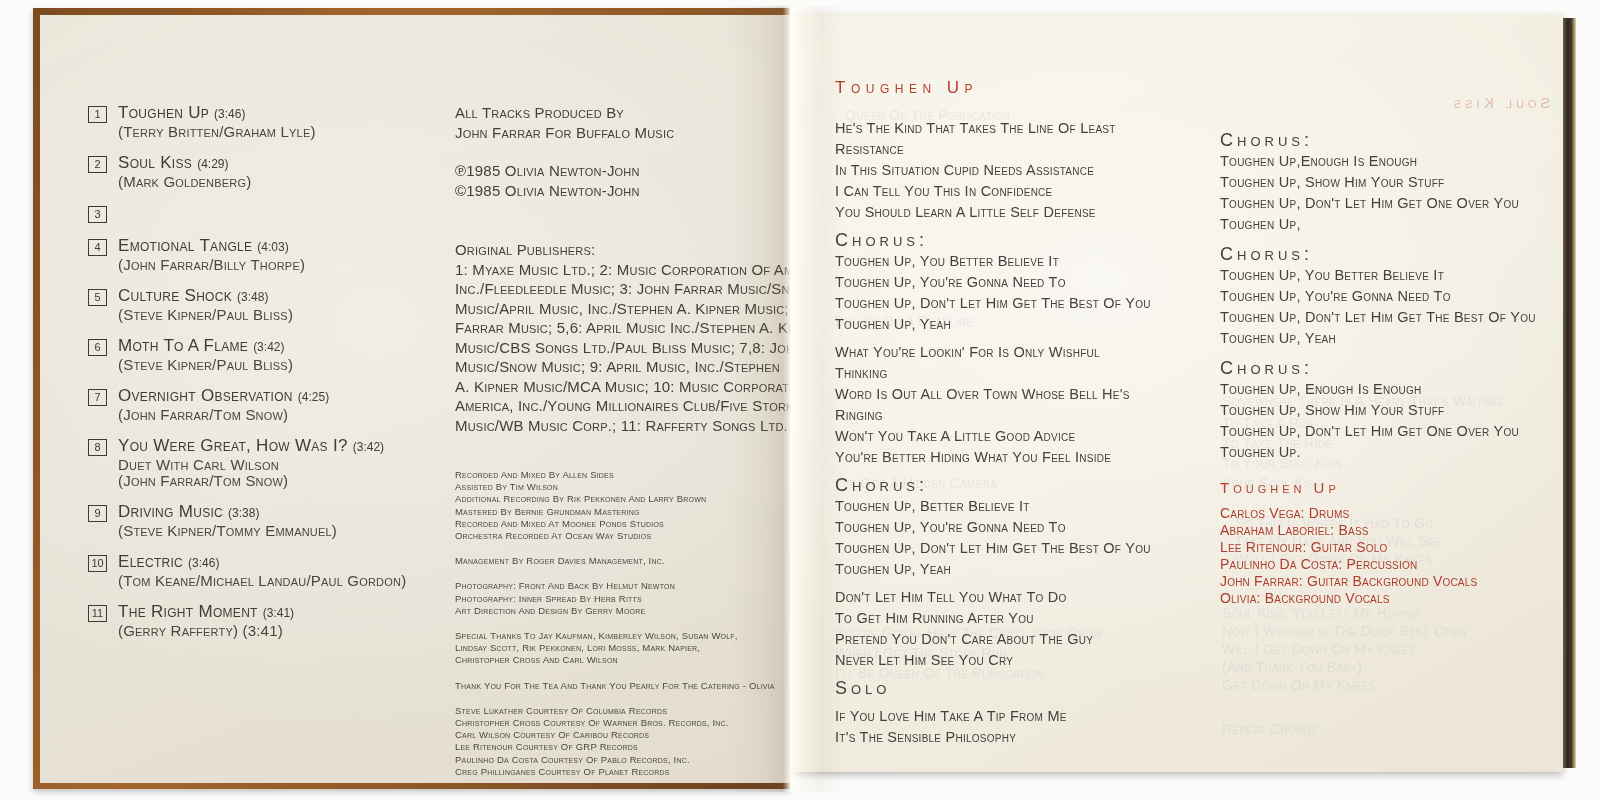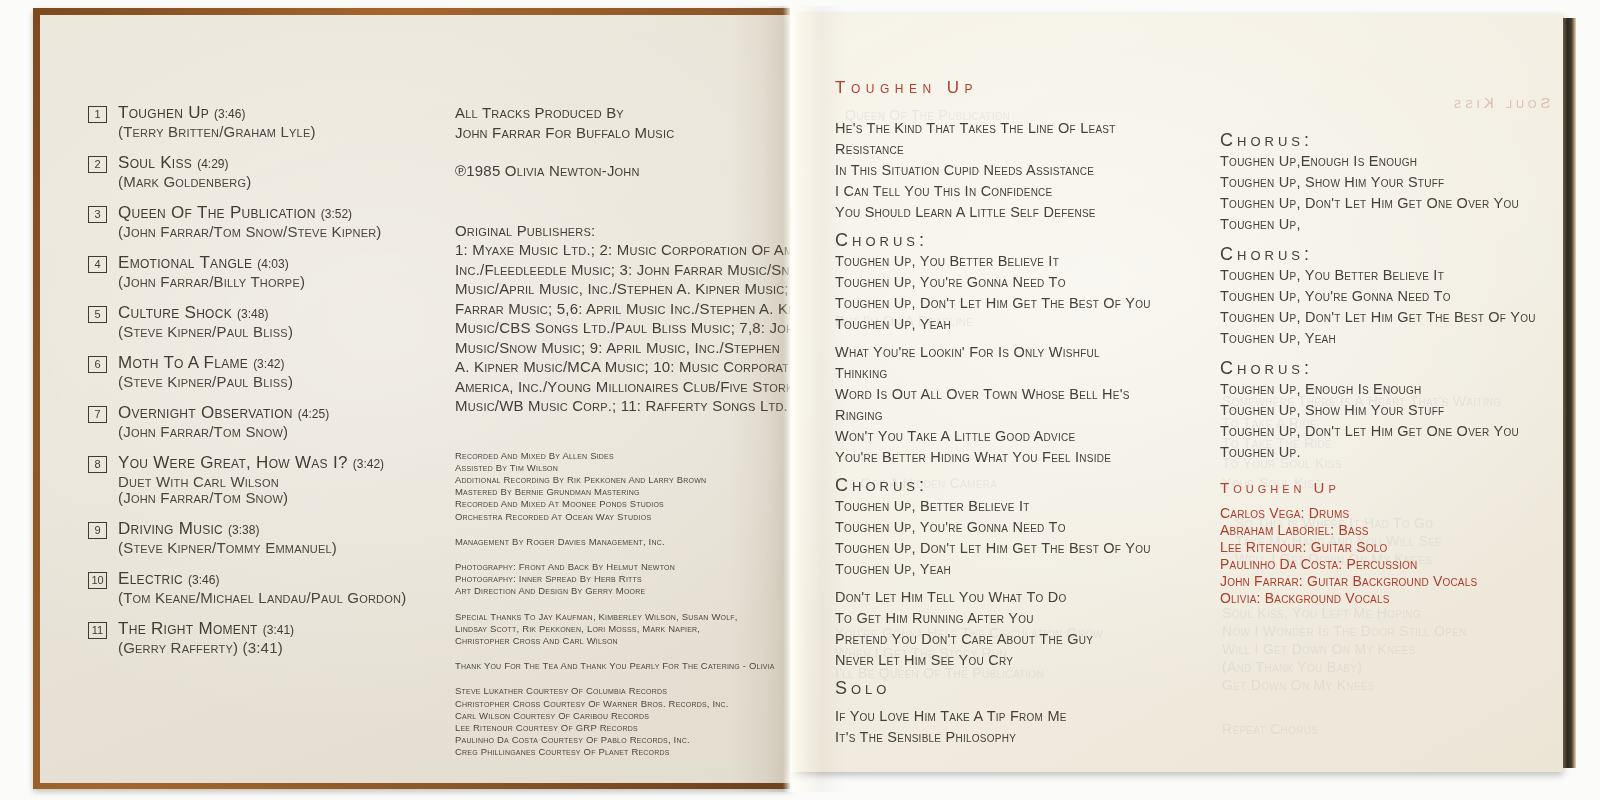--- a/index.html
+++ b/index.html
@@ -83,24 +83,20 @@
           </div>
           <div class="track">
             <span class="tnum">2</span>
             <div class="tbody">
               <div class="ttitle">Soul Kiss <span class="ttime">(4:29)</span></div>
               <div class="twriter">(Mark Goldenberg)</div>
             </div>
           </div>
           <div class="track">
             <span class="tnum">3</span>
-            <div class="tbody">
-              <div class="ttitle">Queen Of The Publication <span class="ttime">(3:52)</span></div>
-              <div class="twriter">(John Farrar/Tom Snow/Steve Kipner)</div>
-            </div>
           </div>
           <div class="track">
             <span class="tnum">4</span>
             <div class="tbody">
               <div class="ttitle">Emotional Tangle <span class="ttime">(4:03)</span></div>
               <div class="twriter">(John Farrar/Billy Thorpe)</div>
             </div>
           </div>
           <div class="track">
             <span class="tnum">5</span>
@@ -153,20 +149,21 @@
             </div>
           </div>
         </div>
       <div class="credits-col sc">
           <div class="pblock normal">
             <div class="pline">All Tracks Produced By</div>
             <div class="pline">John Farrar For Buffalo Music</div>
           </div>
           <div class="pblock normal">
             <div class="pline">℗1985 Olivia Newton-John</div>
+            <div class="pline">©1985 Olivia Newton-John</div>
           </div>
           <div class="pblock pub">
             <div class="pline">Original Publishers:</div>
             <div class="pline">1: Myaxe Music Ltd.; 2: Music Corporation Of America,</div>
             <div class="pline">Inc./Fleedleedle Music; 3: John Farrar Music/Snow</div>
             <div class="pline">Music/April Music, Inc./Stephen A. Kipner Music; 4: John</div>
             <div class="pline">Farrar Music; 5,6: April Music Inc./Stephen A. Kipner</div>
             <div class="pline">Music/CBS Songs Ltd./Paul Bliss Music; 7,8: John Farrar</div>
             <div class="pline">Music/Snow Music; 9: April Music, Inc./Stephen</div>
             <div class="pline">A. Kipner Music/MCA Music; 10: Music Corporation Of</div>

